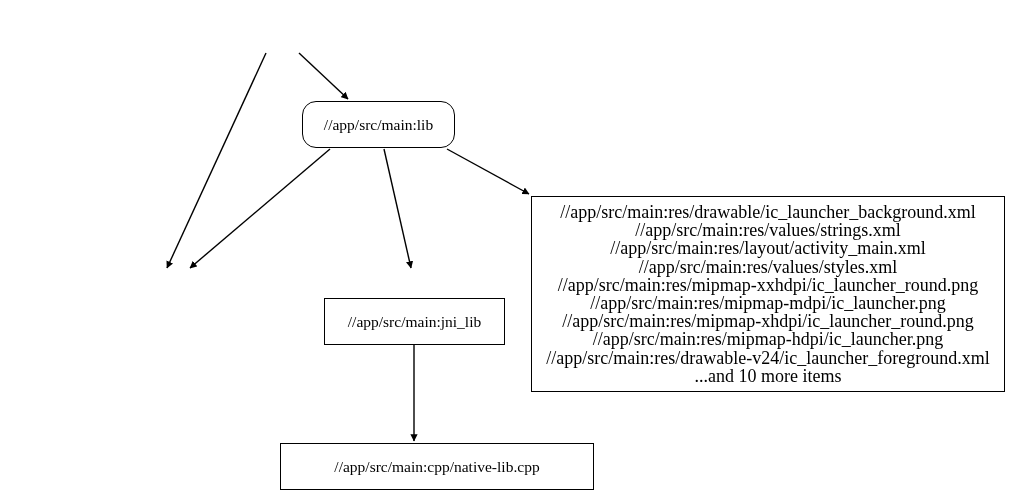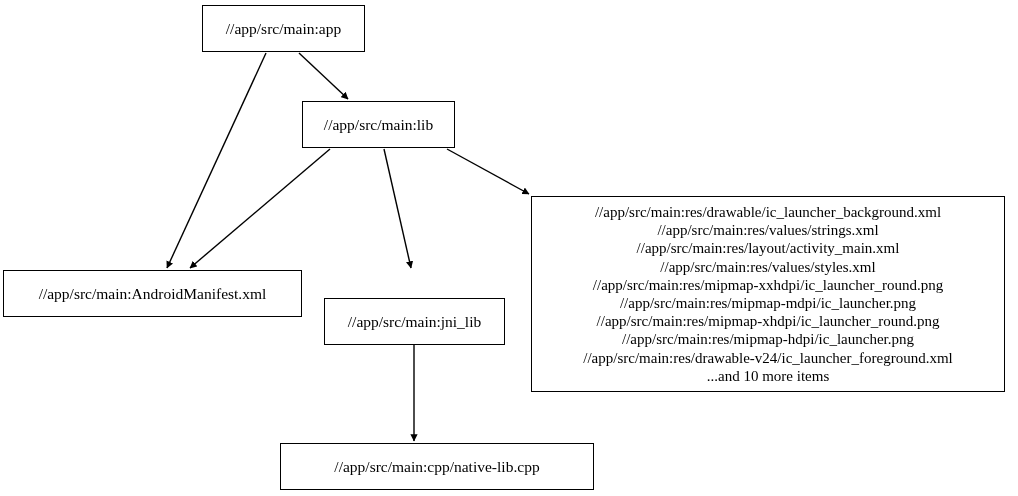--- a/index.html
+++ b/index.html
@@ -40,21 +40,21 @@
     white-space: nowrap;
     z-index: 2;
   }
   .node-label {
     display: block;
     padding: 0 6px;
   }
   .node-multiline {
     white-space: pre;
     line-height: 18.2px;
-    font-size: 15px;
+    font-size: 18px;
     padding: 4px 8px;
   }
   .node-multiline .node-label {
     white-space: pre;
     padding: 0;
   }
 </style>
 </head>
 <body>
 
@@ -73,31 +73,25 @@
 
     <line x1="330" y1="149" x2="190" y2="268" stroke="#000000" stroke-width="1.4" marker-end="url(#arrowhead)"></line>
 
     <line x1="384" y1="149" x2="411" y2="268" stroke="#000000" stroke-width="1.4" marker-end="url(#arrowhead)"></line>
 
     <line x1="447" y1="149" x2="529" y2="194" stroke="#000000" stroke-width="1.4" marker-end="url(#arrowhead)"></line>
 
     <line x1="414" y1="318" x2="414" y2="441" stroke="#000000" stroke-width="1.4" marker-end="url(#arrowhead)"></line>
   </svg>
 
-  <div class="node" id="node-app" style="left: 202px; top: 5px; width: 163px; height: 47px;">
-    <span class="node-label">//app/src/main:app</span>
-  </div>
 
-  <div class="node" id="node-lib" style="left: 302px; top: 101px; width: 153px; height: 47px;">
+  <div class="node" id="node-lib" style="left: 302px; top: 101px; width: 153px; height: 47px; border-radius: 14px;">
     <span class="node-label">//app/src/main:lib</span>
   </div>
 
-  <div class="node" id="node-android-manifest" style="left: 3px; top: 270px; width: 299px; height: 47px;">
-    <span class="node-label">//app/src/main:AndroidManifest.xml</span>
-  </div>
 
   <div class="node" id="node-jni-lib" style="left: 324px; top: 270px; width: 181px; height: 47px; margin-top: 28px;">
     <span class="node-label">//app/src/main:jni_lib</span>
   </div>
 
   <div class="node node-multiline" id="node-res-group" style="left: 531px; top: 196px; width: 474px; height: 196px;">
     <span class="node-label">//app/src/main:res/drawable/ic_launcher_background.xml
 //app/src/main:res/values/strings.xml
 //app/src/main:res/layout/activity_main.xml
 //app/src/main:res/values/styles.xml

